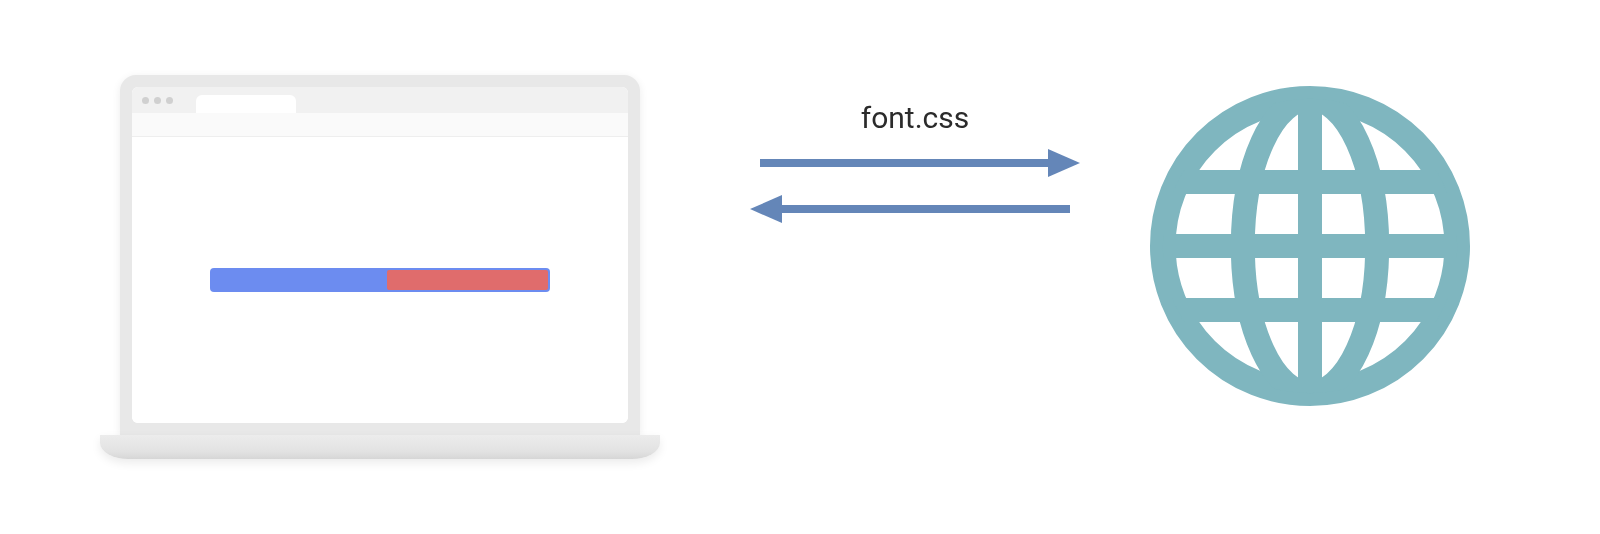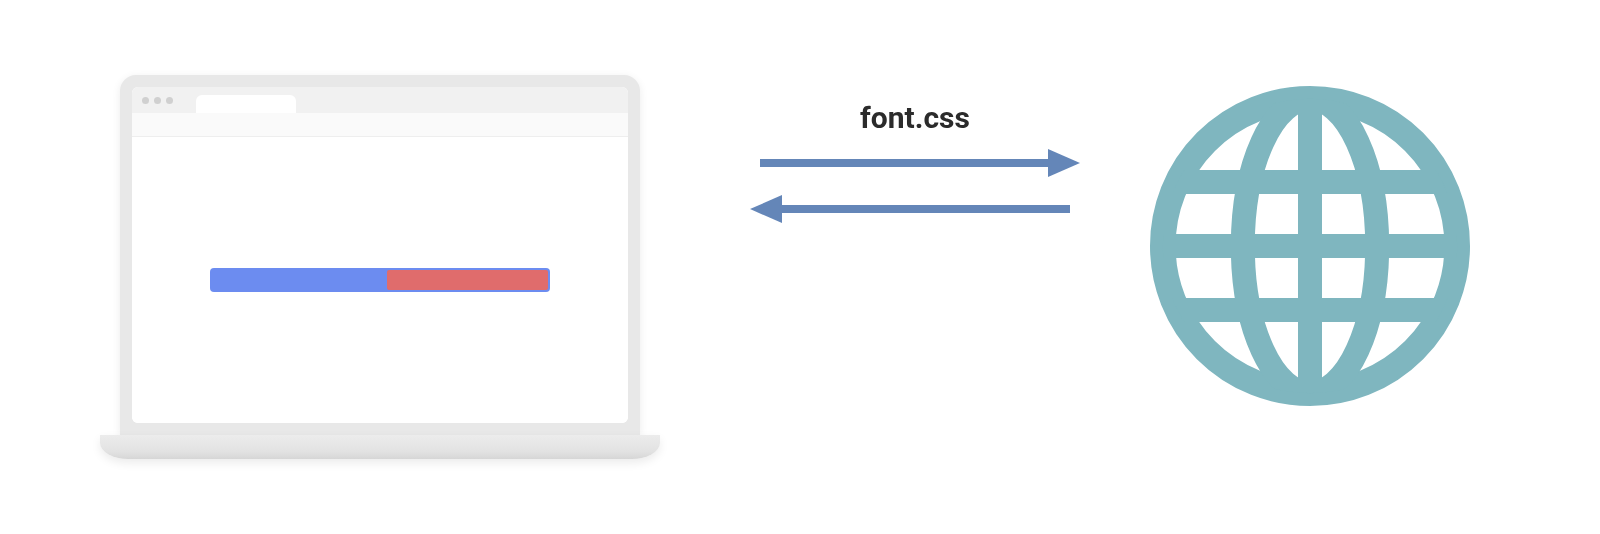--- a/index.html
+++ b/index.html
@@ -12,21 +12,20 @@
       height: 534px;
       background: #ffffff;
       font-family: -apple-system, BlinkMacSystemFont, "Segoe UI", Roboto, Helvetica, Arial, sans-serif;
       position: relative;
       overflow: hidden;
     }
     .diagram-container {
       width: 100%;
       height: 100%;
       position: relative;
-      font-weight: bold;
     }
 
     
     .laptop {
       position: absolute;
       left: 100px;
       top: 75px;
       width: 560px;
       height: 400px;
     }

